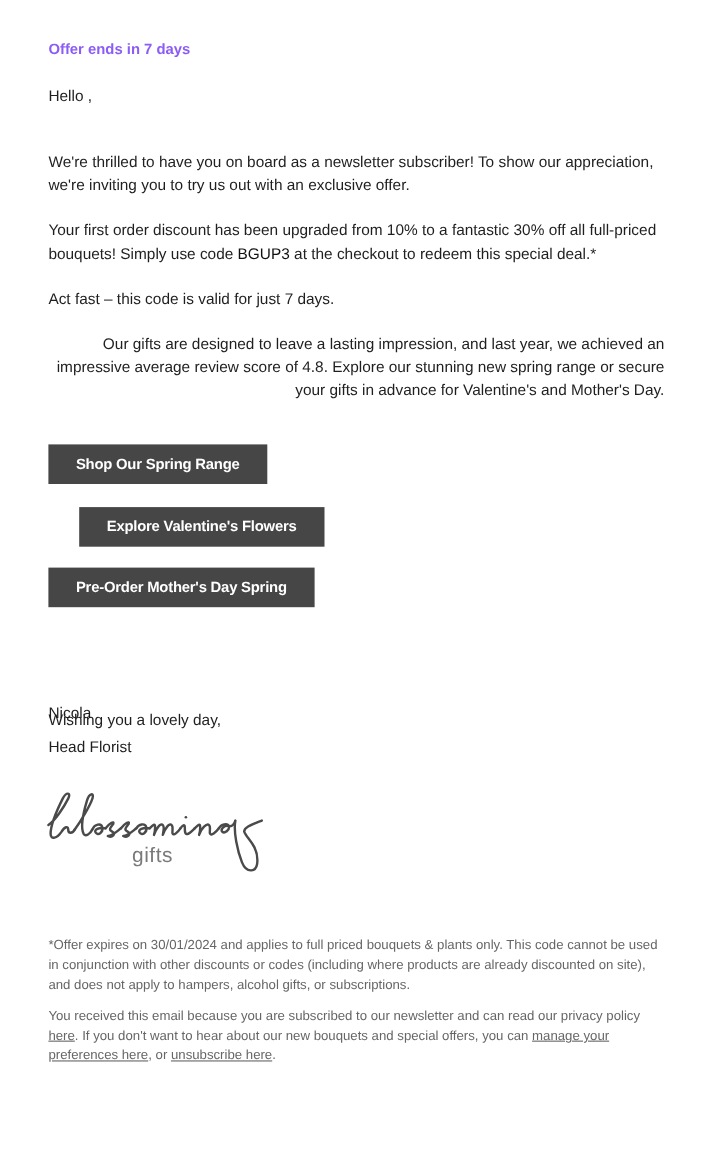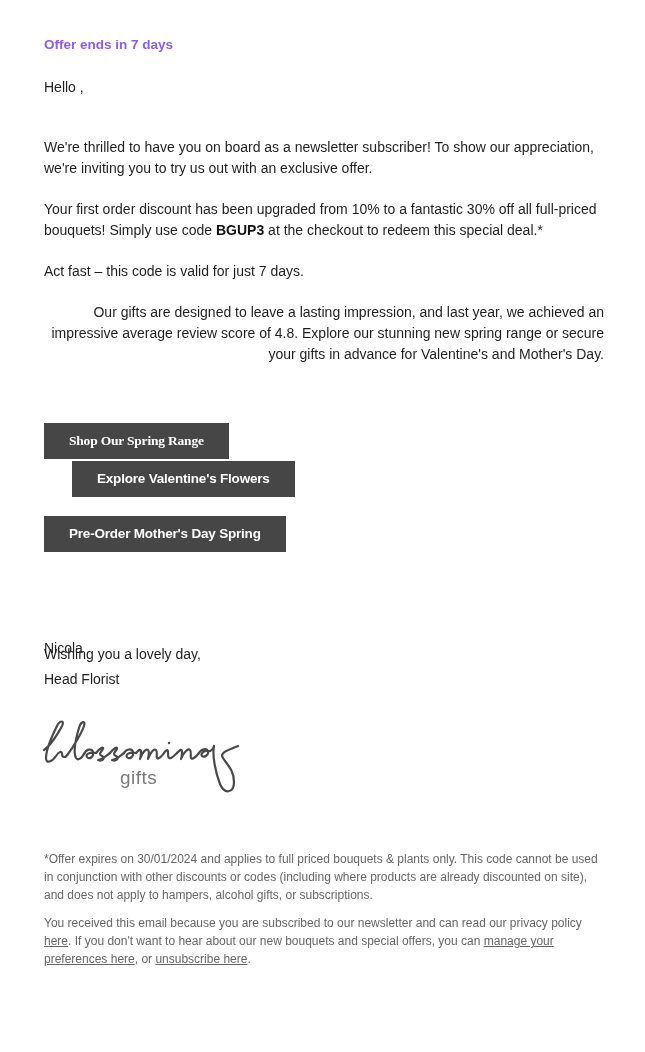--- a/index.html
+++ b/index.html
@@ -12,21 +12,21 @@
     .headline {
       position: absolute; left: 44px; top: 37px;
       font-size: 13.5px; font-weight: bold; color: #8b5cf6;
       line-height: 16px;
     }
     .p {
       position: absolute; left: 44px; width: 560px;
       font-size: 14px; line-height: 21px; color: #1f1f1f;
       margin: 0;
     }
-    .p b { font-weight: bold; color: #111; }
+    .p b { font-weight: normal; color: #111; }
     .btn {
       position: absolute; left: 44px; height: 36px;
       background: #464646; color: #ffffff;
       font-size: 13.5px; font-weight: bold;
       line-height: 36px; padding: 0 25px;
       box-sizing: border-box; white-space: nowrap;
       cursor: pointer; text-decoration: none;
       letter-spacing: -0.2px;
     }
     .logo { position: absolute; left: 40px; top: 716px; width: 210px; height: 82px; }
@@ -46,21 +46,21 @@
   <p class="p" style="top:77px;">Hello ,</p>
 
   <p class="p" style="top:137px;">We're thrilled to have you on board as a newsletter subscriber! To show our appreciation, we're inviting you to try us out with an exclusive offer.</p>
 
   <p class="p" style="top:199px;"><span>Your first order discount has been upgraded from 10% to a fantastic 30% off all full-priced bouquets! Simply use code </span><b>BGUP3</b><span> at the checkout to redeem this special deal.*</span></p>
 
   <p class="p" style="top:261px;">Act fast – this code is valid for just 7 days.</p>
 
   <p class="p" style="top:302px;text-align:right;">Our gifts are designed to leave a lasting impression, and last year, we achieved an impressive average review score of 4.8. Explore our stunning new spring range or secure your gifts in advance for Valentine's and Mother's Day.</p>
 
-  <a class="btn" style="top:423px;font-family:Liberation Serif, serif;">Shop Our Spring Range</a>
+  <a class="btn" style="top:404px;">Shop Our Spring Range</a>
   <a class="btn" style="top:461px;margin-left:28px;">Explore Valentine's Flowers</a>
   <a class="btn" style="top:516px;">Pre-Order Mother's Day Spring</a>
 
   <p class="p" style="top:607px;margin-top:37px;">Wishing you a lovely day,</p>
   <p class="p" style="top:638px;">Nicola</p>
   <p class="p" style="top:669px;">Head Florist</p>
 
   <div class="logo">
     <svg width="210" height="82" viewBox="0 0 210 82">
       <g fill="none" stroke="#4a4a4a" stroke-width="2.2" stroke-linecap="round" stroke-linejoin="round">

